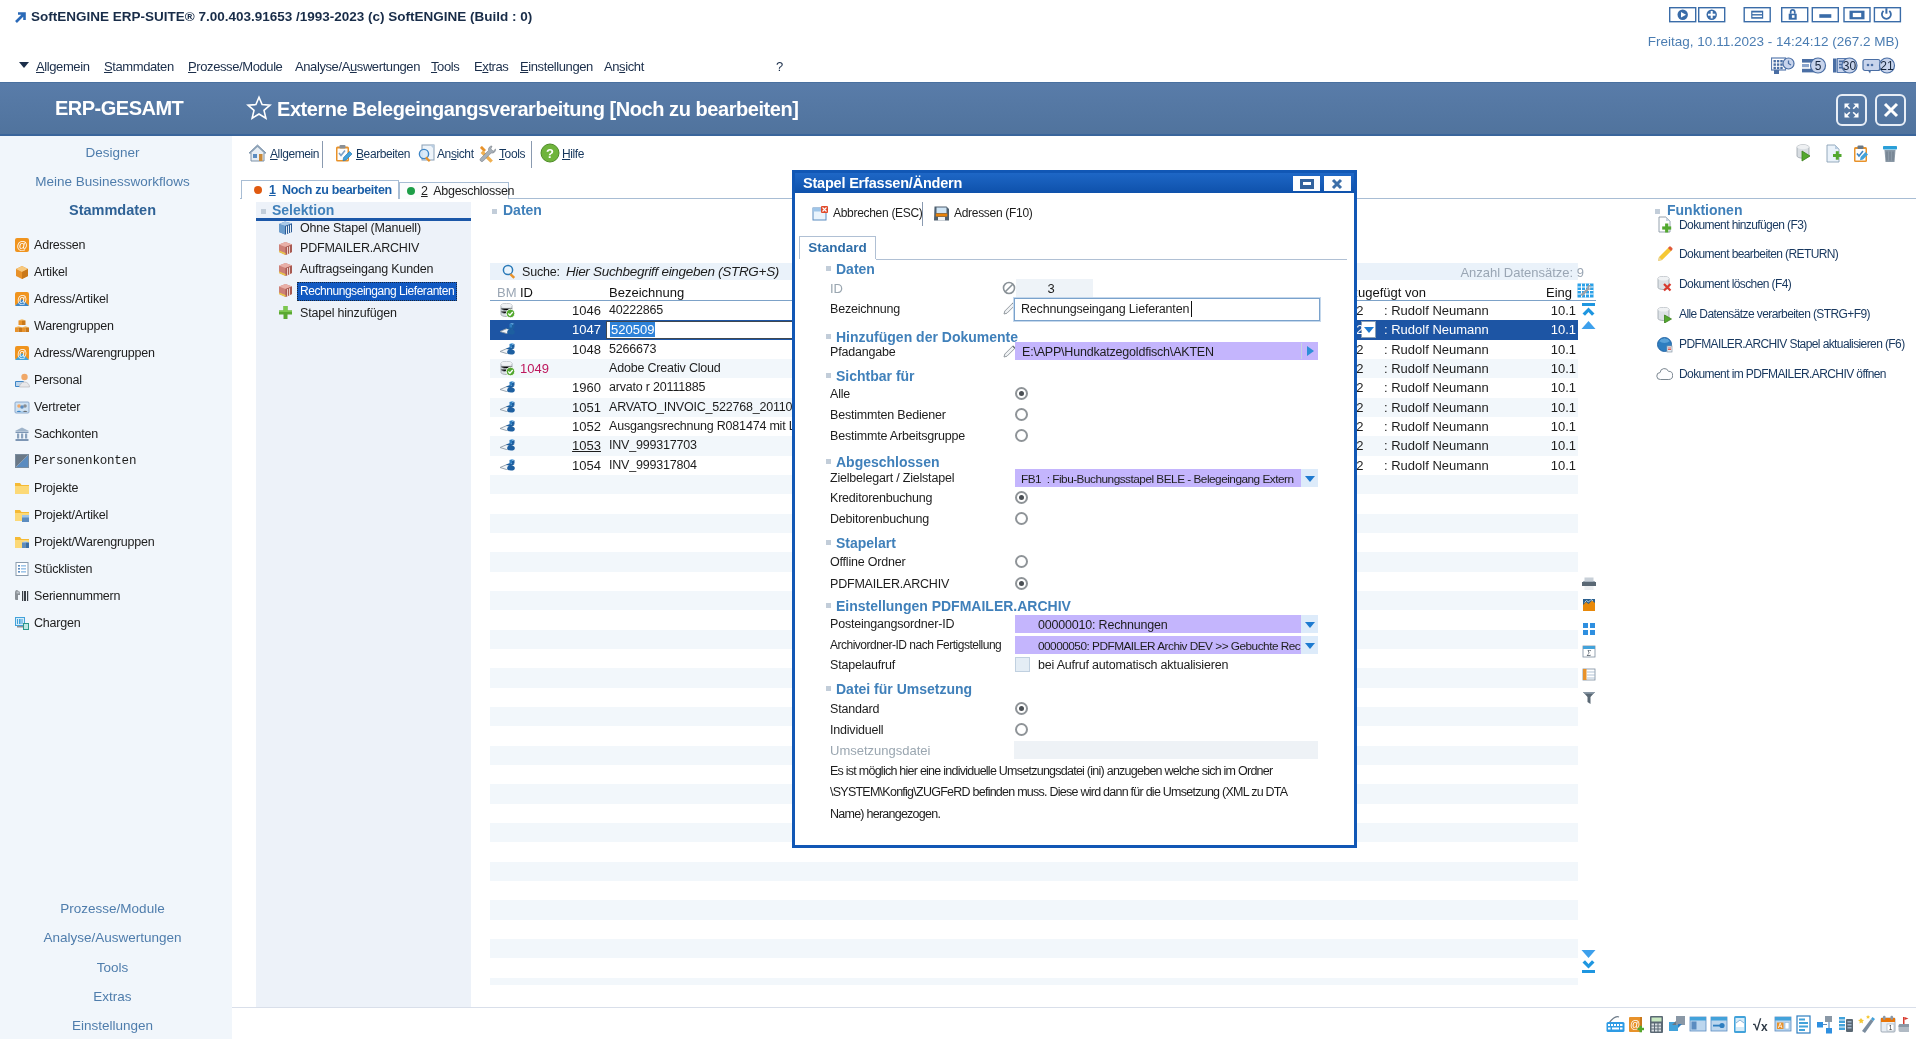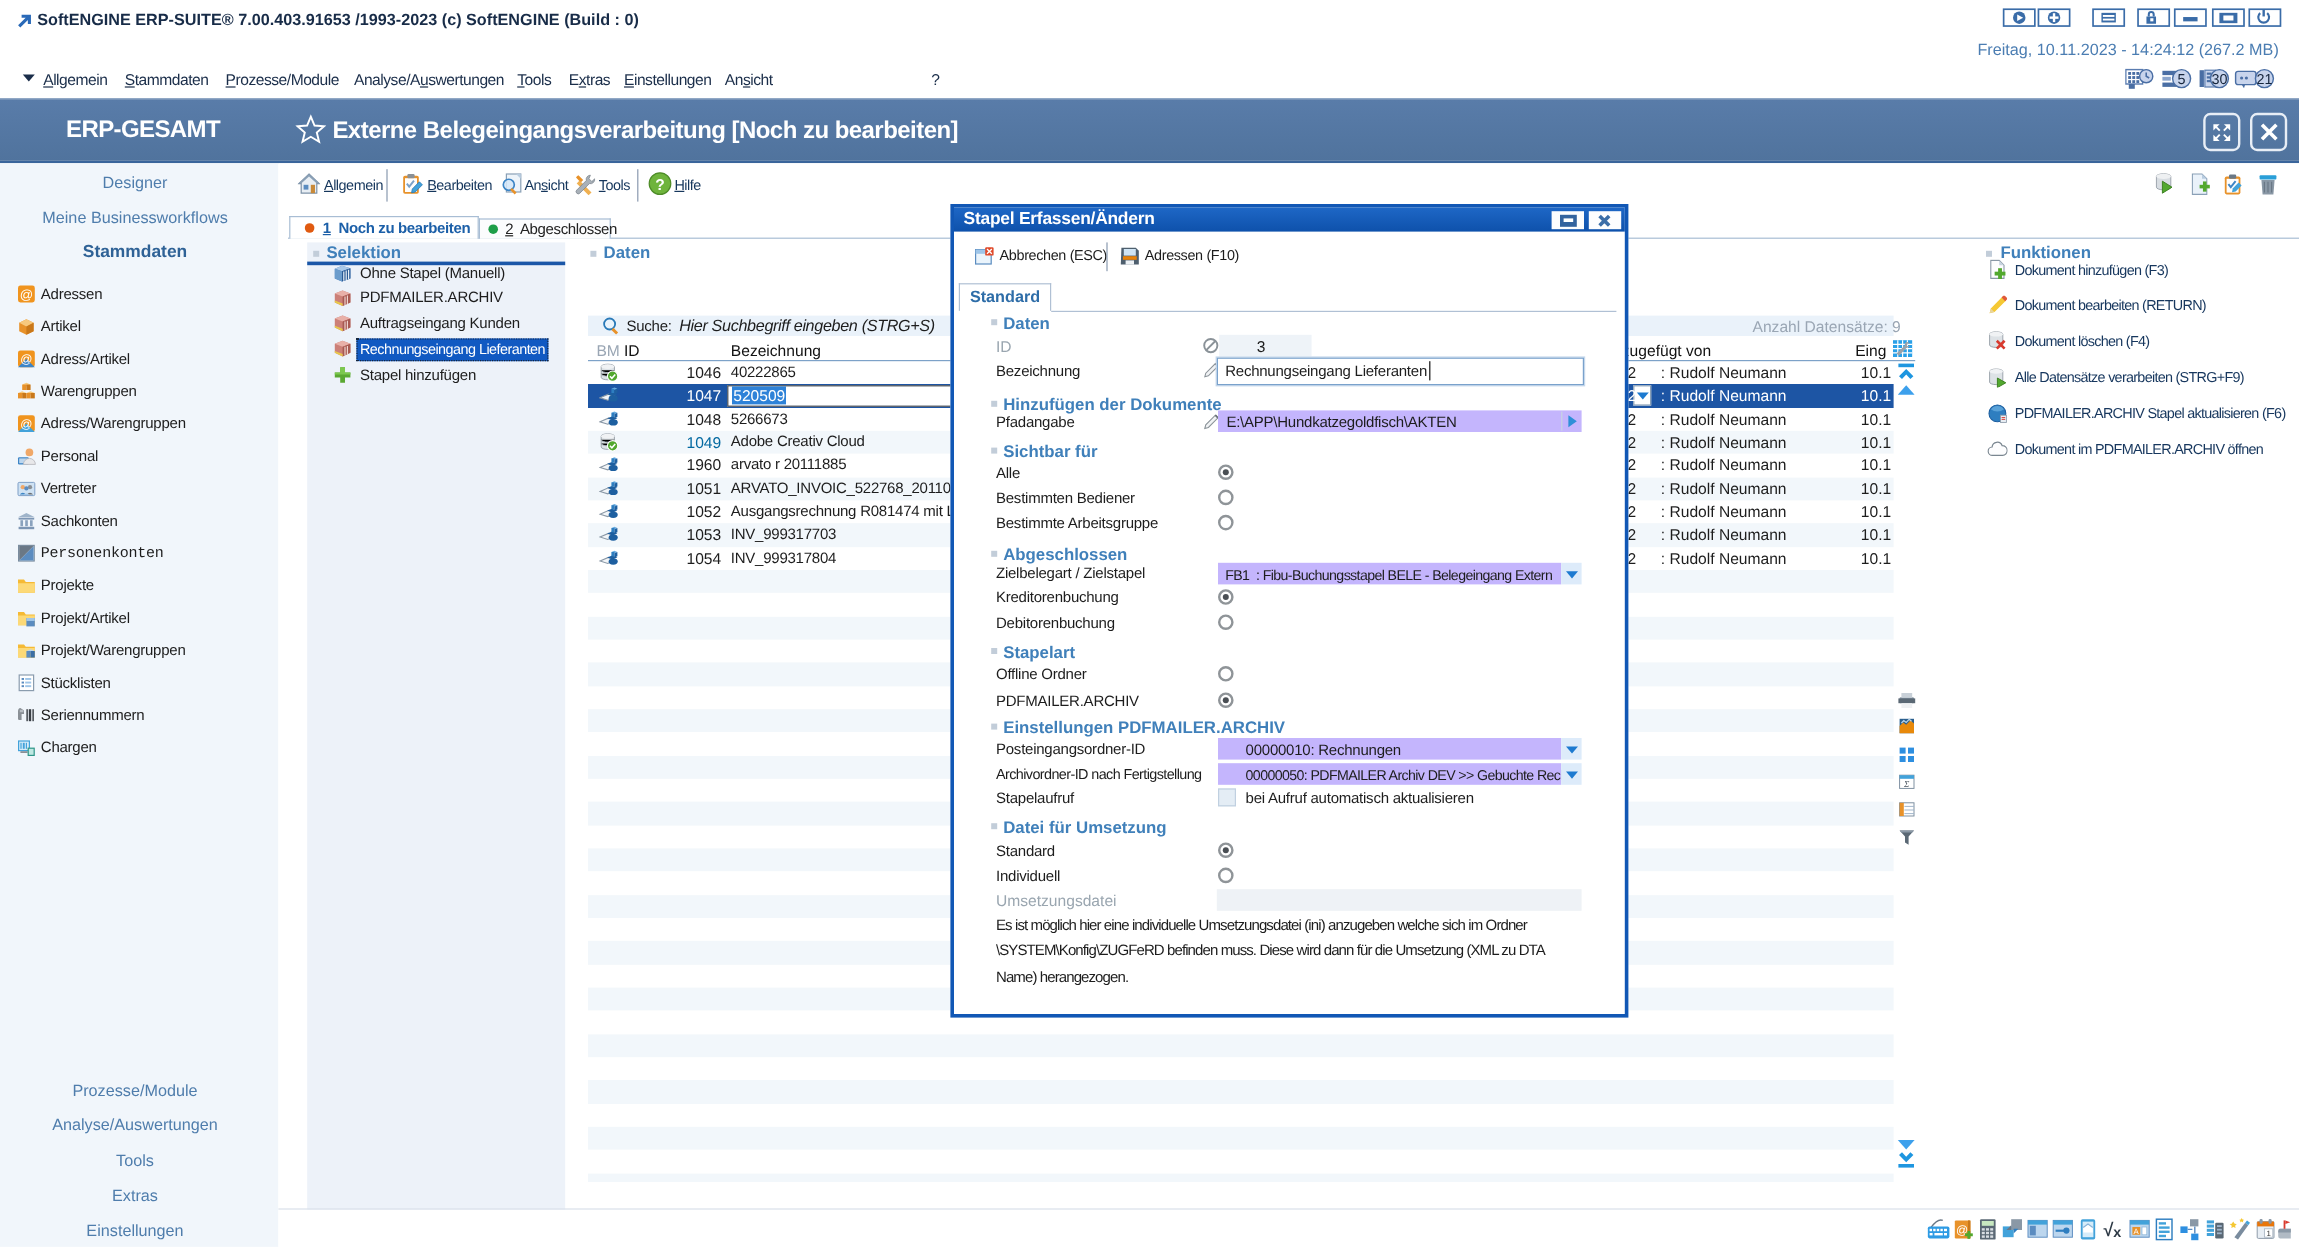--- a/index.html
+++ b/index.html
@@ -481,21 +481,21 @@
 <svg class="a" style="left:499px;top:360px;" width="17" height="17" viewBox="0 0 17 17">
       <path d="M2 3.5 a5.5 2 0 0 1 11 0 v9 a5.5 2 0 0 1-11 0Z" fill="#dde2e6" stroke="#9aa2aa" stroke-width="0.8"></path>
       <ellipse cx="7.5" cy="3.5" rx="5.5" ry="2" fill="#f0f2f4"></ellipse>
       <g stroke="#b0b8c0" stroke-width="0.8">
         <path d="M2 6.5 a5.5 2 0 0 0 11 0"></path>
         <path d="M2 9.5 a5.5 2 0 0 0 11 0"></path>
       </g>
       <circle cx="11.5" cy="11.5" r="4.3" fill="#52a82e" stroke="#fff" stroke-width="0.9"></circle>
       <path d="M9.3 11.5 l1.6 1.7 2.8-3.2" stroke="#fff" stroke-width="1.3" fill="none"></path>
     </svg>
-<div class="a" style="left:520px;top:361px;width:81px;text-align:right;font-size:13px;color:#0369a1;">1049</div>
+<div class="a" style="left:520px;top:361px;width:81px;text-align:left;font-size:13px;color:#be185d;">1049</div>
 <div class="a t13" style="left:609px;top:361px;">Adobe Creativ Cloud</div>
 <div class="a" style="left:1349px;top:361px;font-size:13px;color:#1d1d1d;">02</div>
 <div class="a" style="left:1384px;top:361px;font-size:13px;color:#1d1d1d;">: Rudolf Neumann</div>
 <div class="a" style="left:1500px;top:361px;width:76px;text-align:right;font-size:13px;color:#1d1d1d;">10.1</div>
 <svg class="a" style="left:499px;top:379px;" width="18" height="17" viewBox="0 0 18 17">
       <path d="M1 10.5 L8 7.5 L14 9.5 L7.5 12.5Z" fill="#f2f5f8" stroke="#8a98a6" stroke-width="0.9"></path>
       <path d="M7 7.5 l4-1.5 4.5 1.5 -4 1.8Z" fill="#1d5fa0"></path>
       <ellipse cx="12" cy="11" rx="3.8" ry="2.6" fill="#1d5fa0"></ellipse>
       <path d="M10.5 3 l2.5-1 2.5 1 -2.5 1Z" fill="#6aace0"></path>
       <rect x="10.5" y="3" width="2.5" height="3.5" fill="#2e7ec0"></rect>
@@ -535,21 +535,21 @@
 <div class="a" style="left:1500px;top:419px;width:76px;text-align:right;font-size:13px;color:#1d1d1d;">10.1</div>
 <div class="a stripe" style="top:436px;height:20px;"></div>
 <svg class="a" style="left:499px;top:437px;" width="18" height="17" viewBox="0 0 18 17">
       <path d="M1 10.5 L8 7.5 L14 9.5 L7.5 12.5Z" fill="#f2f5f8" stroke="#8a98a6" stroke-width="0.9"></path>
       <path d="M7 7.5 l4-1.5 4.5 1.5 -4 1.8Z" fill="#1d5fa0"></path>
       <ellipse cx="12" cy="11" rx="3.8" ry="2.6" fill="#1d5fa0"></ellipse>
       <path d="M10.5 3 l2.5-1 2.5 1 -2.5 1Z" fill="#6aace0"></path>
       <rect x="10.5" y="3" width="2.5" height="3.5" fill="#2e7ec0"></rect>
       <path d="M13 4 l2.5-1 v3.5 l-2.5 1Z" fill="#1d5fa0"></path>
     </svg>
-<div class="a" style="left:520px;top:438px;width:81px;text-align:right;font-size:13px;color:#1d1d1d;">1053</div>
+<div class="a" style="left:520px;top:438px;width:81px;text-align:right;font-size:13px;color:#1d1d1d;text-decoration:underline;">1053</div>
 <div class="a t13" style="left:609px;top:438px;">INV_999317703</div>
 <div class="a" style="left:1349px;top:438px;font-size:13px;color:#1d1d1d;">02</div>
 <div class="a" style="left:1384px;top:438px;font-size:13px;color:#1d1d1d;">: Rudolf Neumann</div>
 <div class="a" style="left:1500px;top:438px;width:76px;text-align:right;font-size:13px;color:#1d1d1d;">10.1</div>
 <svg class="a" style="left:499px;top:457px;" width="18" height="17" viewBox="0 0 18 17">
       <path d="M1 10.5 L8 7.5 L14 9.5 L7.5 12.5Z" fill="#f2f5f8" stroke="#8a98a6" stroke-width="0.9"></path>
       <path d="M7 7.5 l4-1.5 4.5 1.5 -4 1.8Z" fill="#1d5fa0"></path>
       <ellipse cx="12" cy="11" rx="3.8" ry="2.6" fill="#1d5fa0"></ellipse>
       <path d="M10.5 3 l2.5-1 2.5 1 -2.5 1Z" fill="#6aace0"></path>
       <rect x="10.5" y="3" width="2.5" height="3.5" fill="#2e7ec0"></rect>

